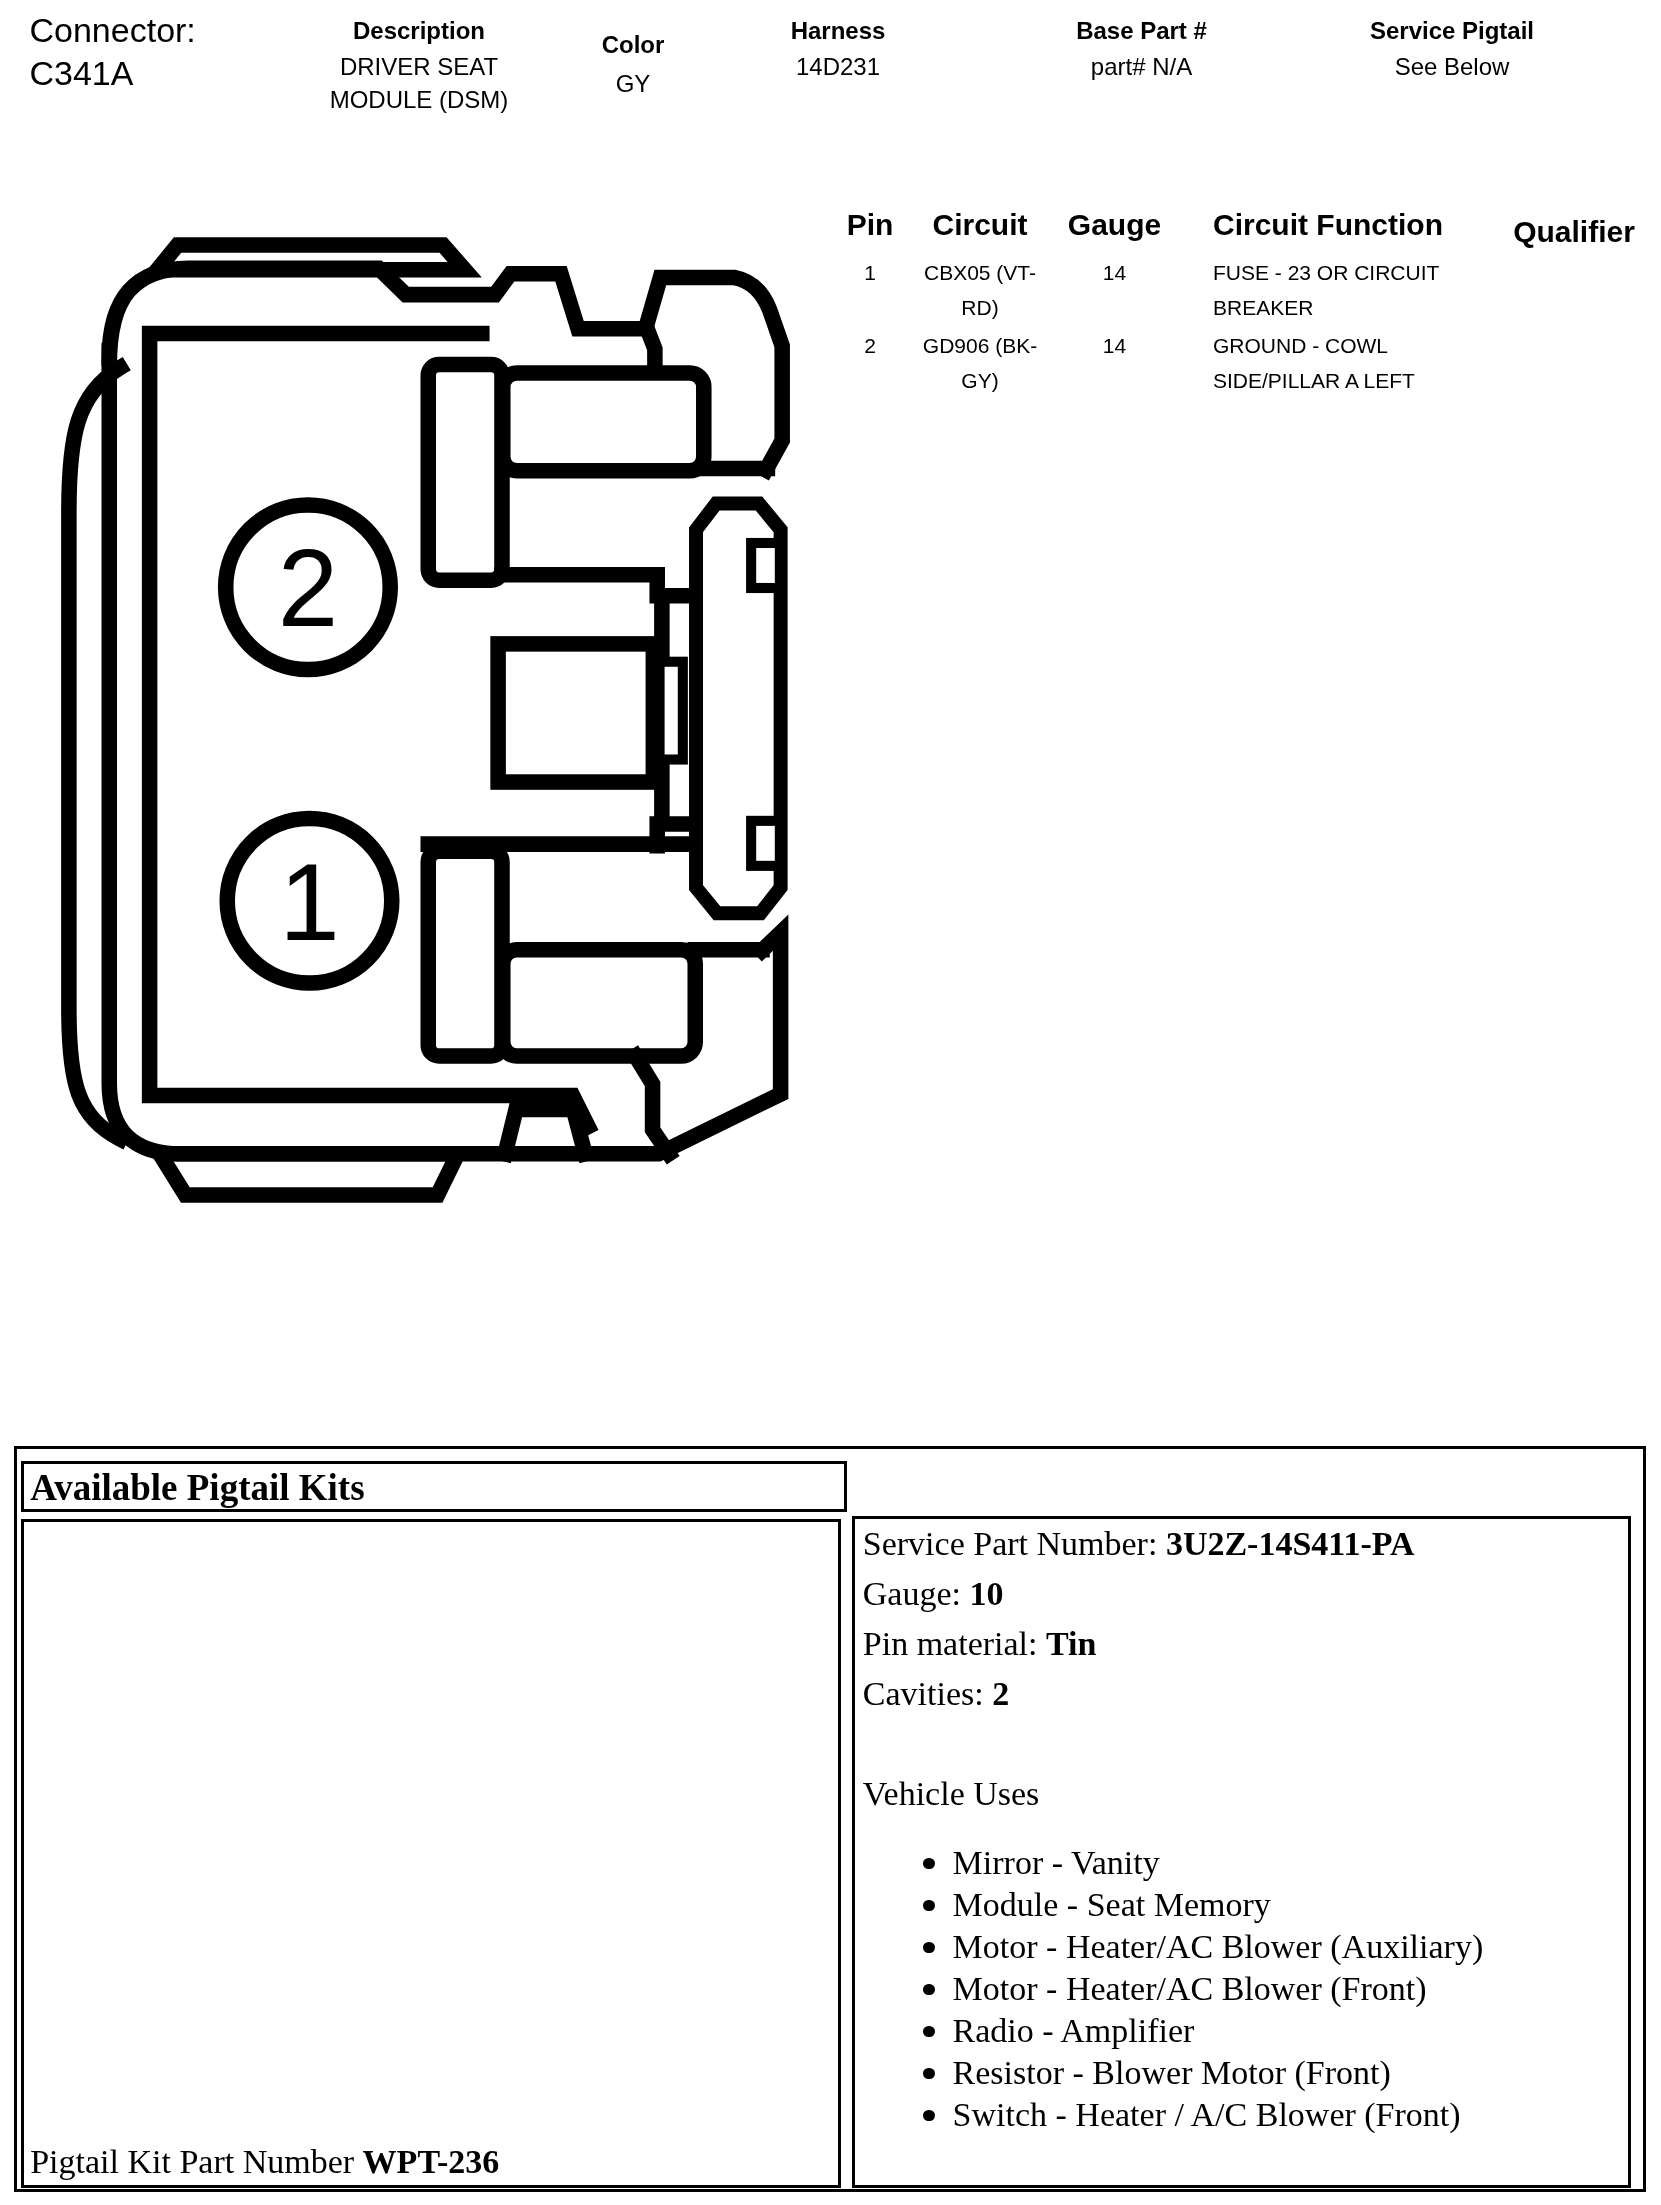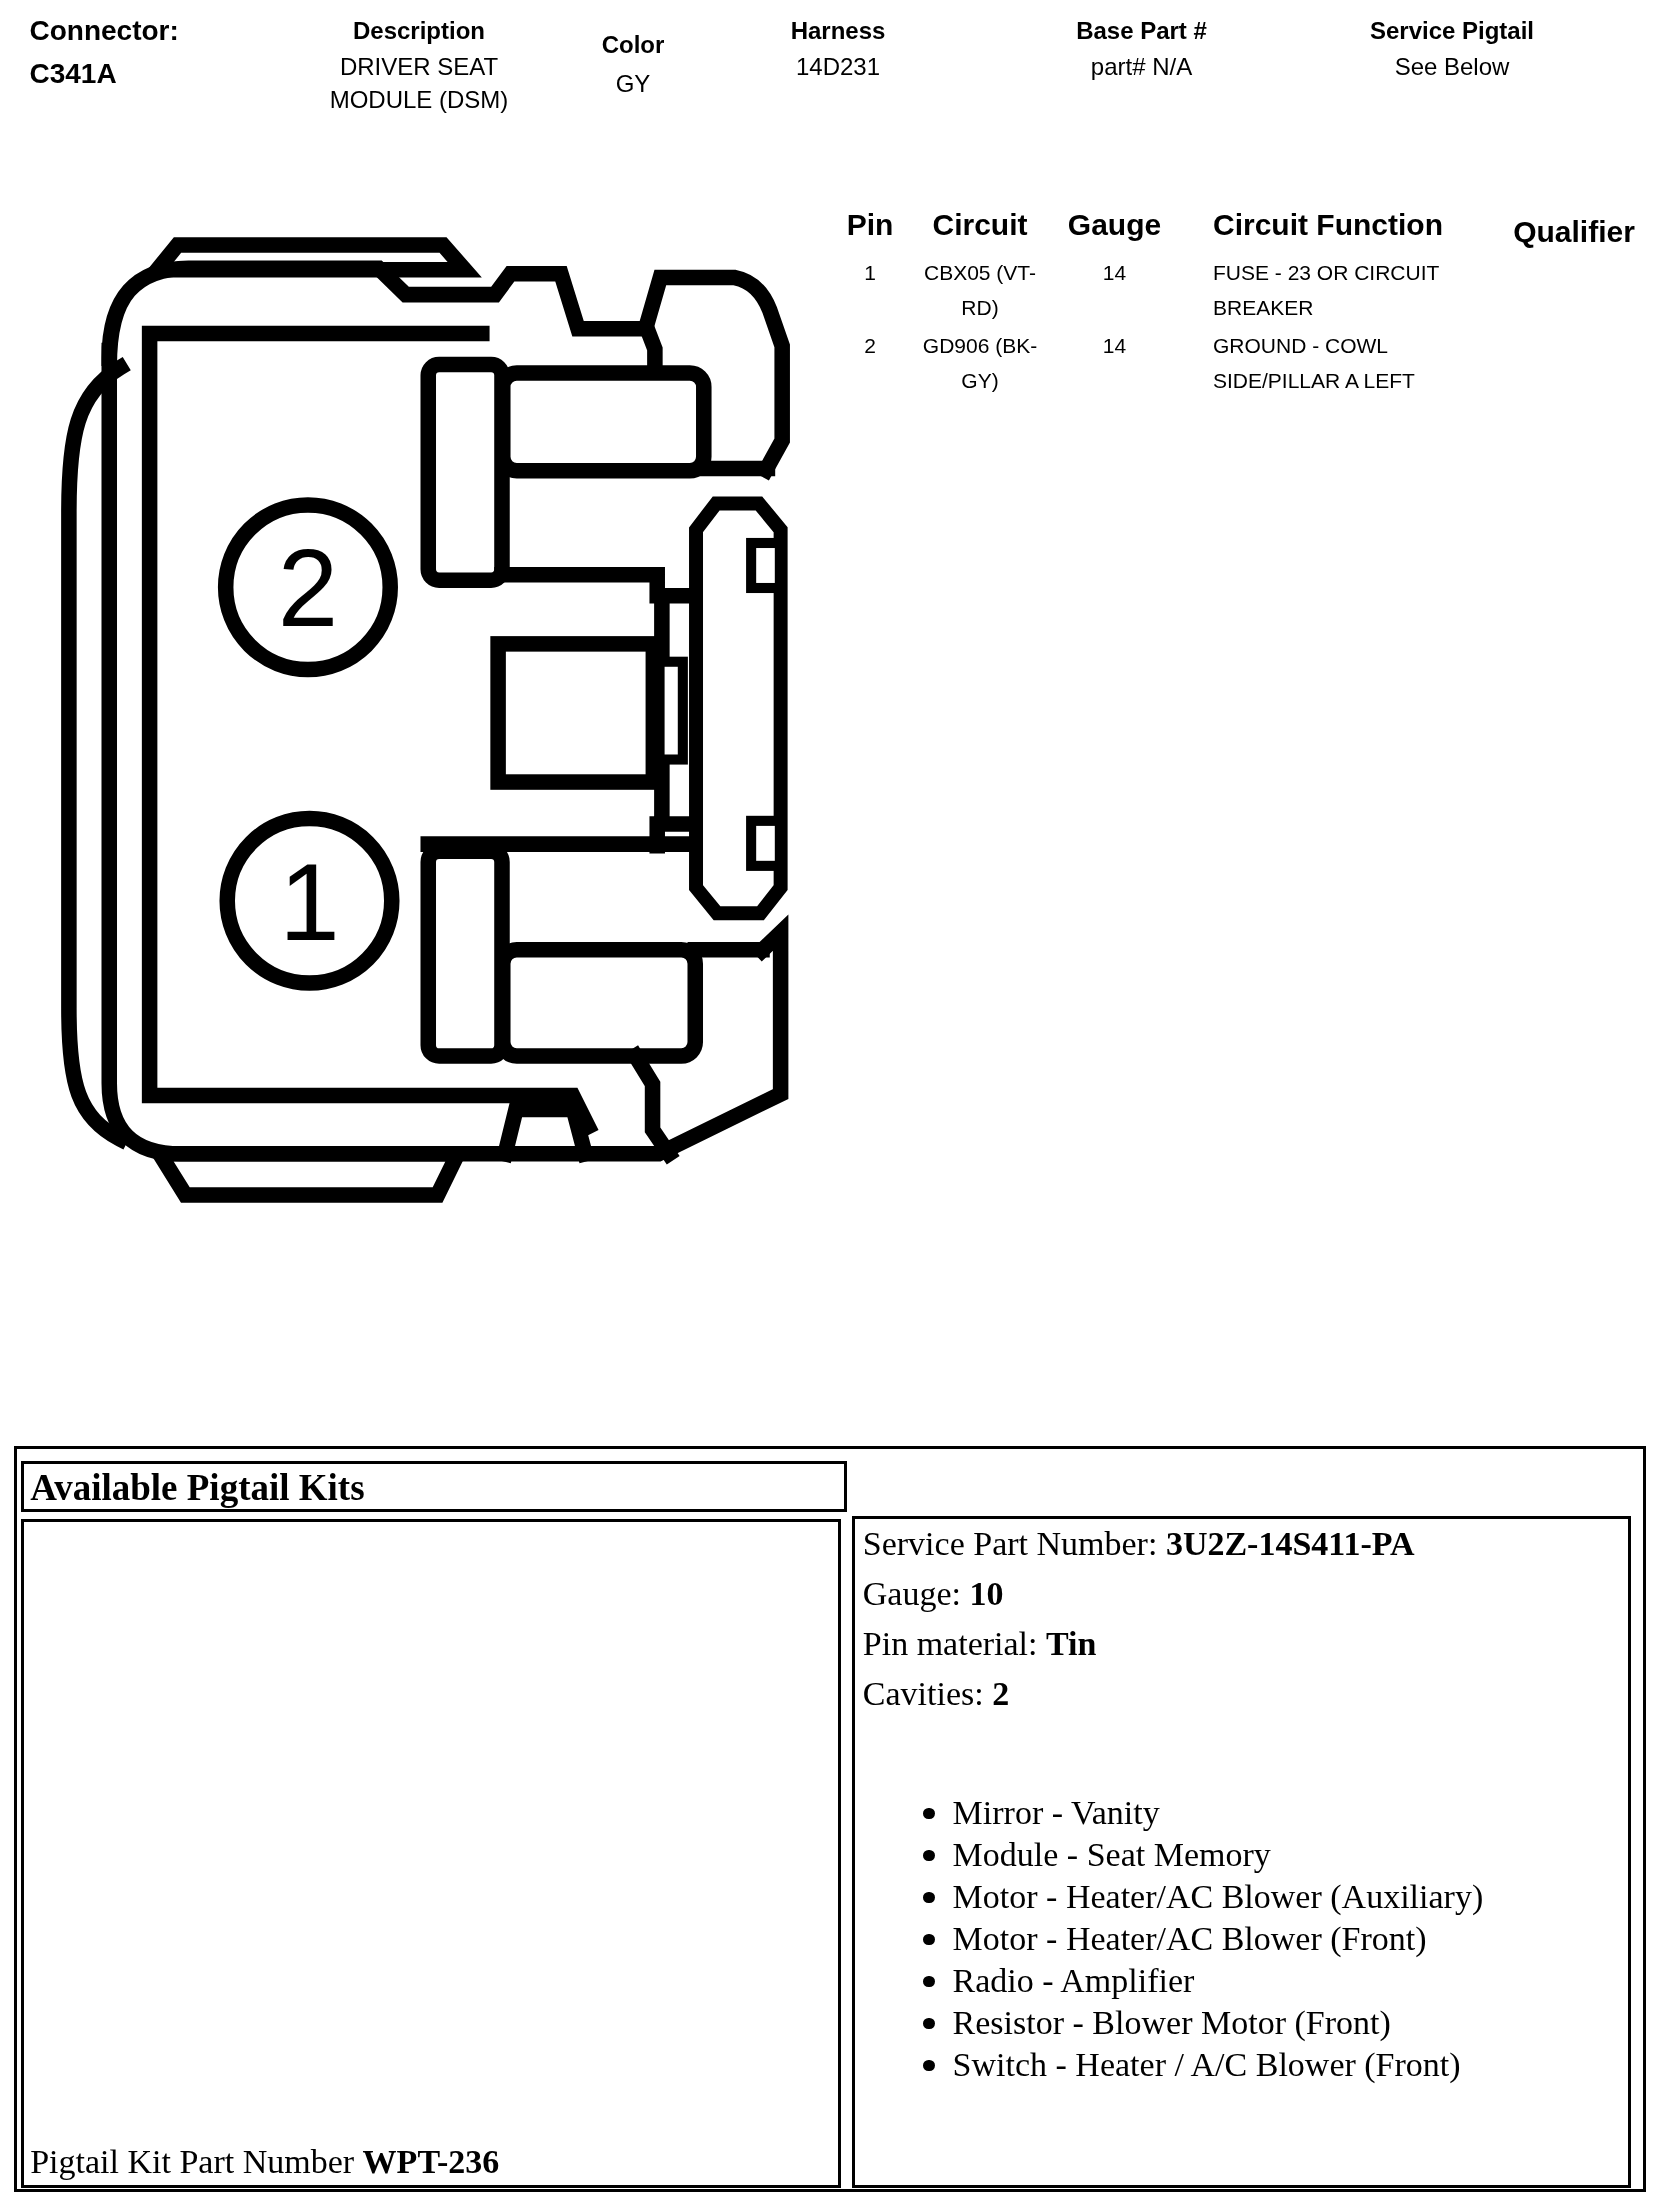--- a/index.html
+++ b/index.html
@@ -4,21 +4,21 @@
 <style>
   html,body{margin:0;padding:0}
   body{
     width:1662px;height:2205px;position:relative;background:#ffffff;
     font-family:"Liberation Sans",sans-serif;color:#000;overflow:hidden;
   }
   .abs{position:absolute}
   .bold{font-weight:bold}
   .ctr{text-align:center}
   
-  .title{font-size:28px;font-weight:bold;line-height:39px}
+  .title{font-size:34px;font-weight:normal;line-height:39px}
   .hlabel{font-size:24px;font-weight:bold;line-height:28px}
   .hvalue{font-size:24px;line-height:33px}
   
   .pth{font-size:30px;font-weight:bold;line-height:28px}
   .ptc{font-size:21px;line-height:35px}
   
   #diagram{left:47px;top:217px;width:792px;height:1009px}
   #diagram path,#diagram rect{stroke:#000;fill:none;stroke-width:20;stroke-linecap:square}
   #diagram .wfill{fill:#fff}
   #diagram .thin{stroke-width:13}
@@ -127,20 +127,21 @@
   <div class="sline">
     <span>Gauge: </span><span class="bold">10</span>
   </div>
   <div class="sline">
     <span>Pin material: </span><span class="bold">Tin</span>
   </div>
   <div class="sline">
     <span>Cavities: </span><span class="bold">2</span>
   </div>
   <div class="spacer"></div>
+  <div id="vehicle-uses-title">Vehicle Uses</div>
   <div id="bullets">
     <div class="bullet-row">
         <span class="dot"></span>
         <span>Mirror - Vanity</span>
       </div>
     <div class="bullet-row">
         <span class="dot"></span>
         <span>Module - Seat Memory</span>
       </div>
     <div class="bullet-row">

